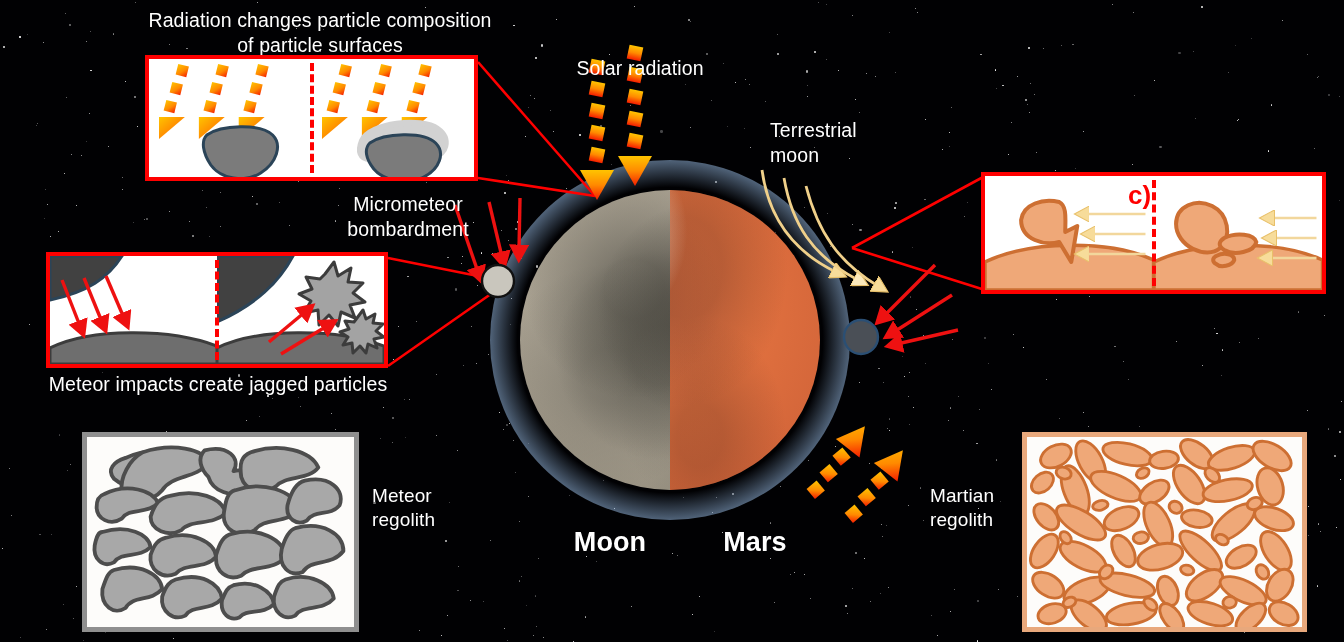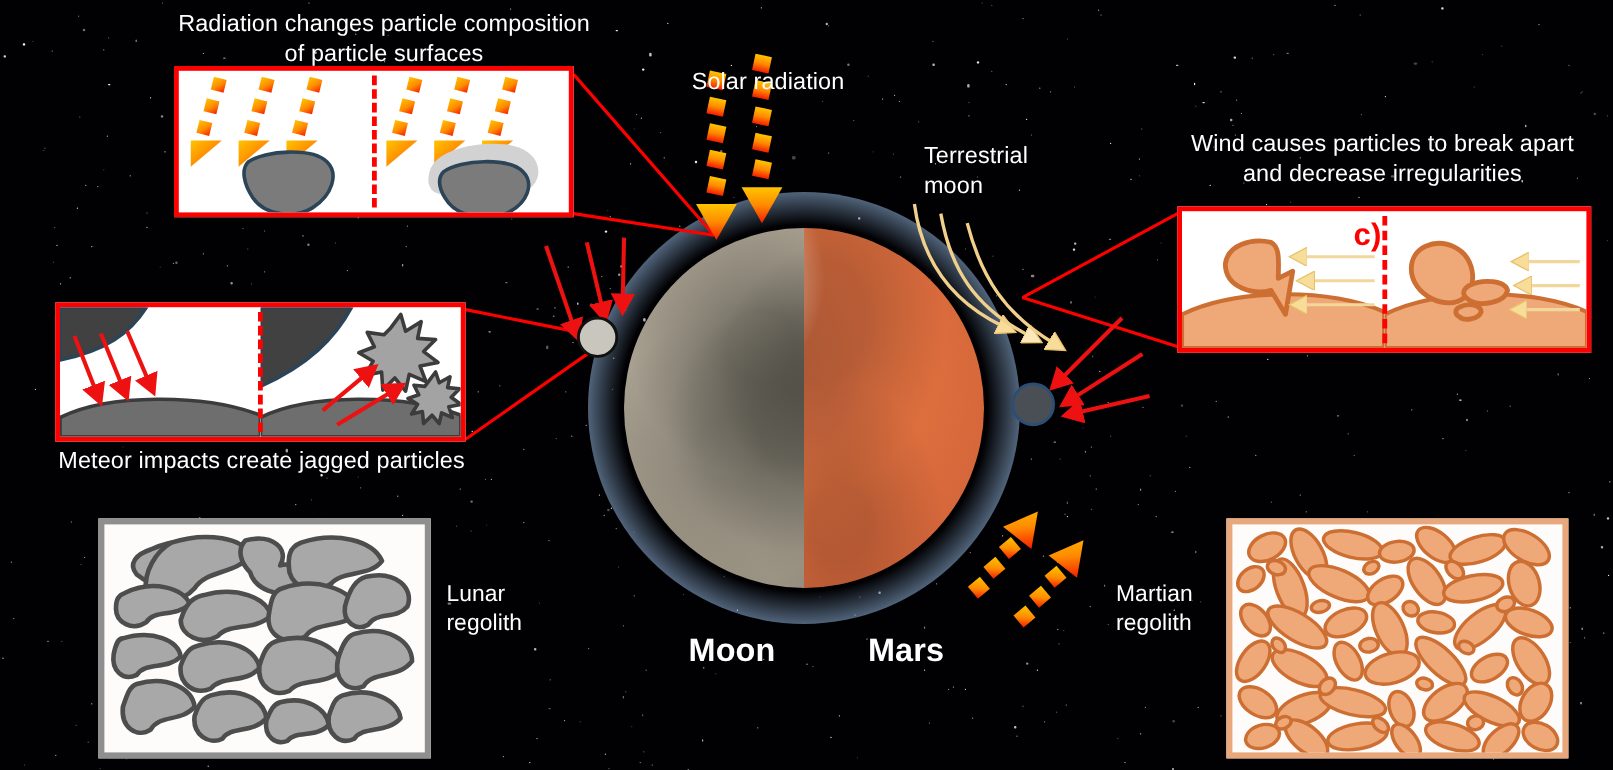--- a/index.html
+++ b/index.html
@@ -821,20 +821,22 @@
           <rect x="96" y="42" width="11" height="11" transform="rotate(14 101 47)"></rect>
           <path d="M90,58 L116,58 L90,80 z"></path>
         </g>
         <path d="M50,82 C58,64 110,58 126,70 C140,80 134,96 122,98 C112,92 66,92 58,100 C48,100 46,92 50,82 z" fill="#d2d2d2" stroke="#d2d2d2" stroke-width="6" stroke-linejoin="round"></path>
         <path d="M58,84 C72,74 112,72 124,84 C134,94 128,110 112,118 C96,126 72,122 62,110 C54,100 52,90 58,84 z" fill="#7b7b7b" stroke="#2b4458" stroke-width="3"></path>
       </svg>
     </div>
     <div class="divider"></div>
   </div>
 
+  <div class="cap" style="left:300px;top:192px;width:216px;">Micrometeor
+bombardment</div>
   <div class="panel" style="left:46px;top:252px;width:342px;height:116px;">
     <div class="half l">
       <svg viewBox="0 0 167 108" width="100%" height="100%" preserveAspectRatio="none">
         <path d="M0,0 L72,0 C58,22 38,36 0,44 z" fill="#414141" stroke="#2b4458" stroke-width="3"></path>
         <path d="M0,92 C40,72 120,72 167,90 L167,108 L0,108 z" fill="#6e6e6e" stroke="#3c3c3c" stroke-width="3"></path>
         <g stroke="#ee1111" stroke-width="3.4" fill="none" marker-end="url(#mRed)">
           <path d="M12,24 L30,70"></path>
           <path d="M34,22 L52,66"></path>
           <path d="M56,20 L74,62"></path>
         </g>
@@ -849,22 +851,20 @@
         <g stroke="#ee1111" stroke-width="3.4" fill="none" marker-end="url(#mRed)">
           <path d="M52,86 L88,56"></path>
           <path d="M64,98 L110,70"></path>
         </g>
       </svg>
     </div>
     <div class="divider"></div>
   </div>
   <div class="cap" style="left:32px;top:372px;width:372px;">Meteor impacts create jagged particles</div>
 
-  <div class="cap" style="left:960px;top:108px;width:384px;">Wind causes particles to break apart
-and decrease irregularities</div>
   <div class="panel" style="left:981px;top:172px;width:345px;height:122px;">
     <div class="pcode" style="left:143px;top:4px;">c)</div>
     <div class="half l">
       <svg viewBox="0 0 168 114" width="100%" height="100%" preserveAspectRatio="none">
         <path d="M0,86 C45,64 125,64 168,84 L168,114 L0,114 z" fill="#efa878" stroke="#cd6f32" stroke-width="3.4"></path>
         <path d="M36,44 C38,28 58,22 74,26 C82,30 80,44 80,56 L92,50 L86,86 L74,66 C60,70 36,64 36,44 z" fill="#efa878" stroke="#cd6f32" stroke-width="4" stroke-linejoin="round"></path>
         <g stroke="#f2d79c" stroke-width="2.6" fill="none" marker-end="url(#mWind)">
           <path d="M160,38 L100,38"></path>
           <path d="M160,58 L106,58"></path>
           <path d="M160,78 L100,78"></path>
@@ -906,21 +906,21 @@
         <path d="M82,106 C108,98 132,110 134,126 C122,140 102,132 92,144 C78,150 64,140 66,124 C70,112 74,108 82,106 z"></path>
         <path d="M150,102 C178,94 204,108 206,126 C194,142 170,134 160,146 C146,152 132,142 134,124 C138,110 142,104 150,102 z"></path>
         <path d="M216,96 C244,88 266,102 266,120 C254,136 232,128 224,142 C210,148 198,136 202,118 C206,104 210,98 216,96 z"></path>
         <path d="M28,140 C54,132 76,144 78,160 C66,174 48,166 40,180 C28,188 14,178 16,160 C20,148 22,142 28,140 z"></path>
         <path d="M92,150 C118,142 138,154 140,170 C128,184 110,176 102,188 C90,194 76,184 78,168 C82,156 86,152 92,150 z"></path>
         <path d="M152,156 C174,150 192,162 194,176 C182,188 166,180 158,190 C148,194 138,186 140,172 C144,162 146,158 152,156 z"></path>
         <path d="M206,150 C230,142 254,154 256,170 C244,184 224,176 216,188 C204,194 192,184 194,168 C198,156 200,152 206,150 z"></path>
       </g>
     </svg>
   </div>
-  <div class="cap lbl" style="left:372px;top:484px;width:110px;text-align:left;">Lunar
+  <div class="cap lbl" style="left:372px;top:484px;width:110px;text-align:left;">Meteor
 regolith</div>
 
   <div class="regbox mars" style="left:1022px;top:432px;width:285px;height:200px;">
     <svg viewBox="0 0 285 200" width="100%" height="100%" preserveAspectRatio="none">
       <g fill="#efa878" stroke="#cd6f32" stroke-width="3">
         <ellipse cx="30" cy="20" rx="17" ry="11" transform="rotate(-28 30 20)"></ellipse>
         <ellipse cx="66" cy="26" rx="24" ry="12" transform="rotate(62 66 26)"></ellipse>
         <ellipse cx="104" cy="18" rx="26" ry="11" transform="rotate(14 104 18)"></ellipse>
         <ellipse cx="142" cy="24" rx="15" ry="9" transform="rotate(-8 142 24)"></ellipse>
         <ellipse cx="176" cy="18" rx="20" ry="11" transform="rotate(40 176 18)"></ellipse>

